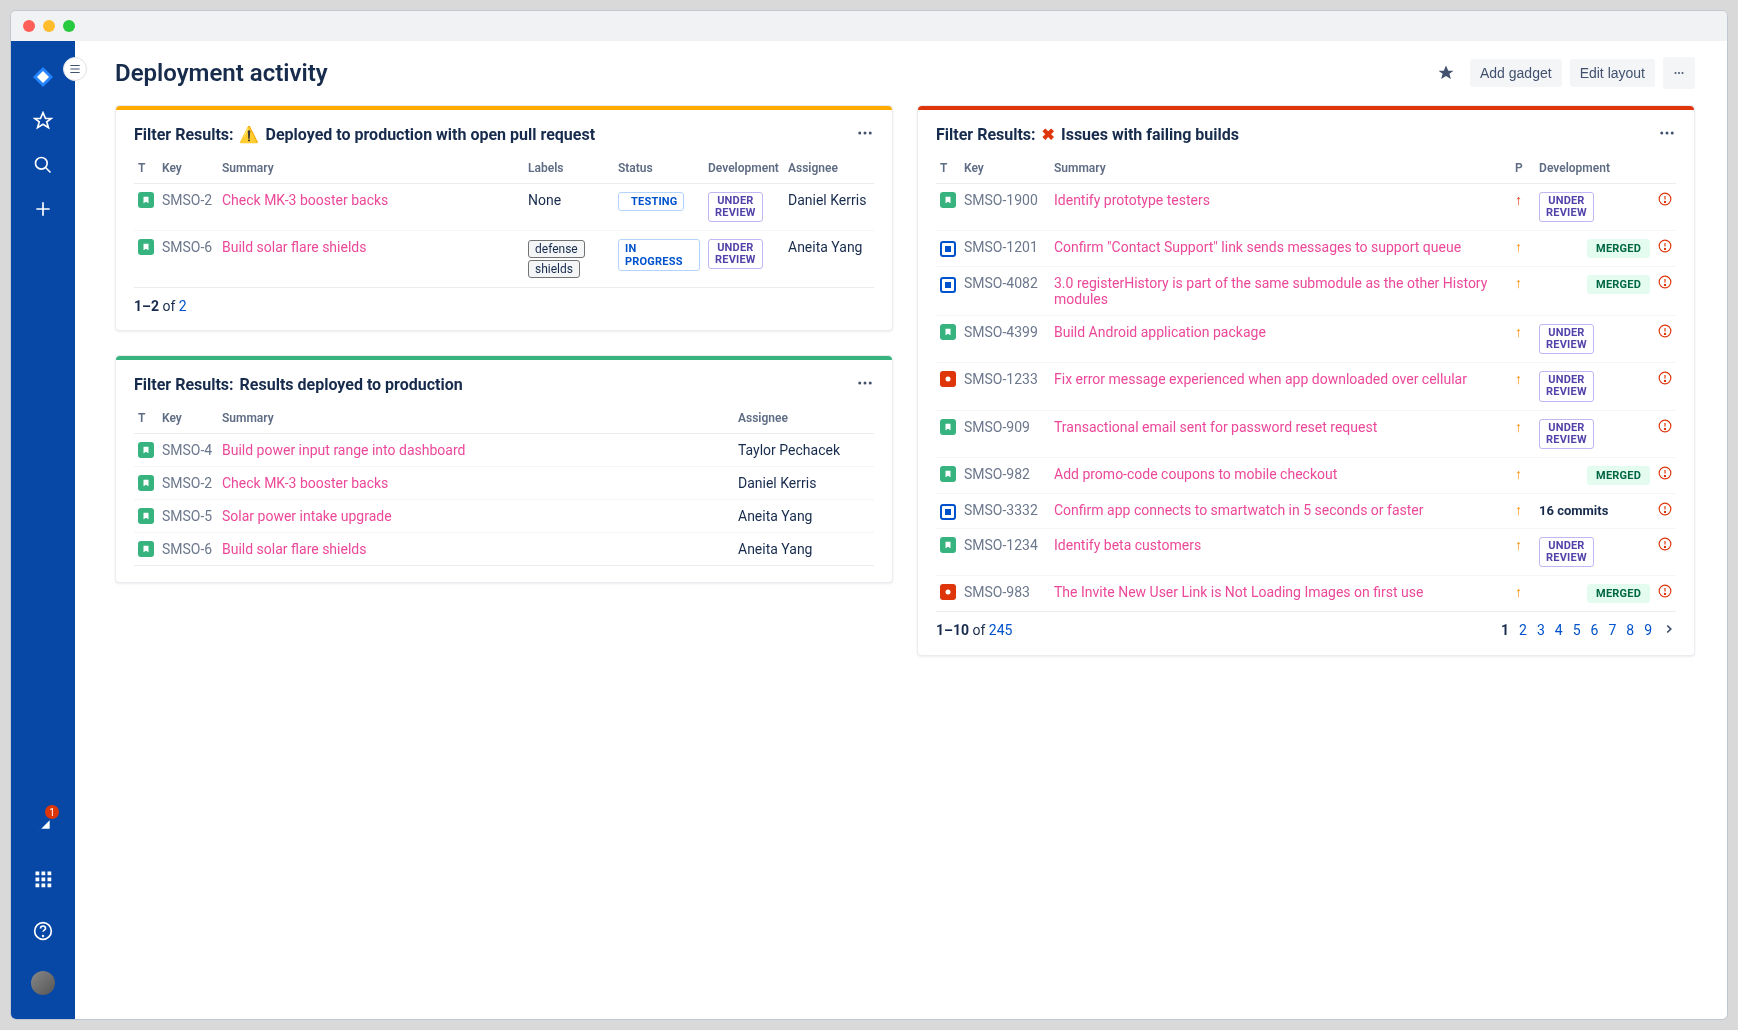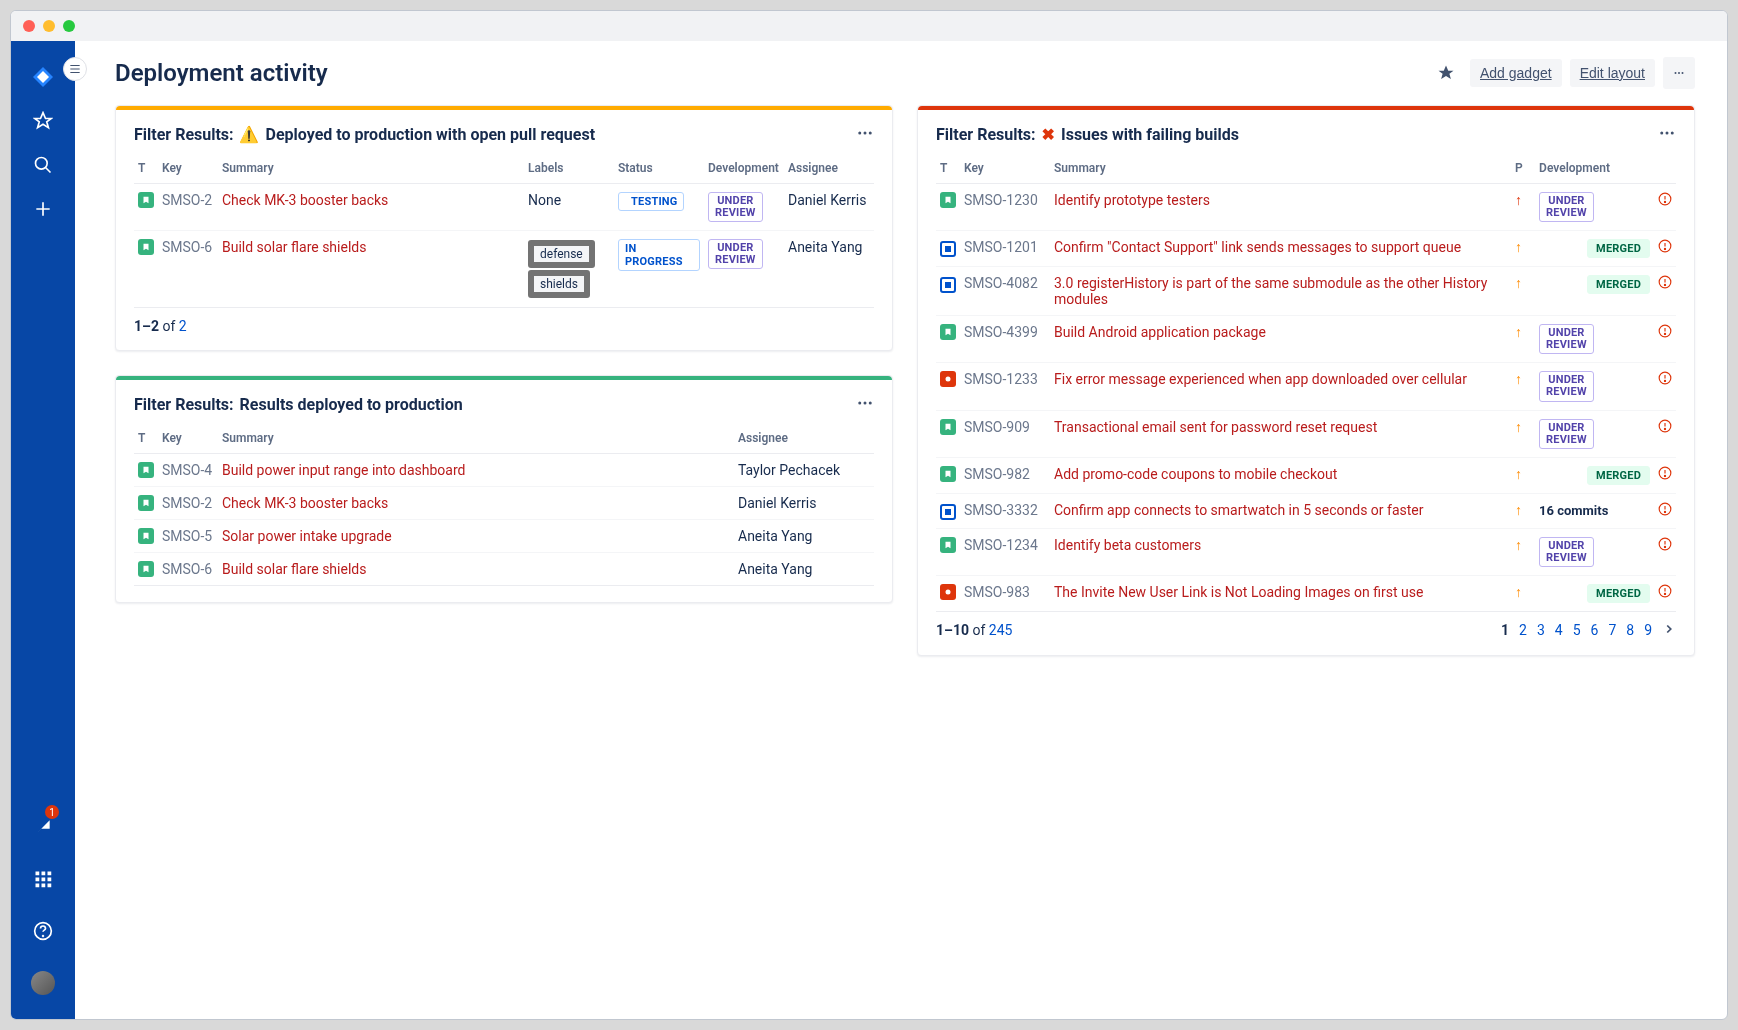--- a/index.html
+++ b/index.html
@@ -58,21 +58,21 @@
   position:absolute; left:64px; top:16px; transform:translateX(-50%);
   width:24px; height:24px; background:#fff; border:1px solid #dfe1e6; border-radius:50%;
   display:flex; align-items:center; justify-content:center; color:#42526E;
 }
 
 .main { flex:1; padding: 8px 32px 0 40px; overflow:auto;}
 .page-header { display:flex; align-items:center; justify-content:space-between; padding:8px 0 16px 0;}
 .page-title { font-size:24px; font-weight:600; }
 .header-actions { display:flex; align-items:center; gap:8px; }
 .btn {
-  background:#f4f5f7; border:none; padding:6px 10px; border-radius:3px; font-size:14px; color:#42526E; cursor:pointer;text-decoration:underline;
+  background:#f4f5f7; border:none; padding:6px 10px; border-radius:3px; font-size:14px; color:#42526E; cursor:pointer;
 }
 .icon-only { width:32px; height:32px; display:flex; align-items:center; justify-content:center;}
 
 .grid { display:flex; gap:24px; align-items:flex-start;}
 .col { flex:1; display:flex; flex-direction:column; gap:24px;}
 
 .panel {
   border:1px solid #ebecf0; border-radius:4px; background:#fff;
   box-shadow: 0 1px 2px rgba(9,30,66,0.08);
 }
@@ -85,33 +85,33 @@
 .panel-title{ font-size:16px; font-weight:700; display:flex; align-items:flex-start; gap:6px;}
 .warn-icon{ color:#FF8B00;}
 .x-icon{ color:#DE350B; font-weight:bold;}
 
 table{ width:100%; border-collapse:collapse;}
 th{ text-align:left; font-size:12px; font-weight:600; color:#5E6C84; padding:6px 4px 8px 4px; border-bottom:1px solid #ebecf0;}
 td{ padding:8px 4px; vertical-align:top; font-size:14px; color:#172B4D;}
 tbody tr { border-bottom:1px solid #f4f5f7;}
 tbody tr:last-child { border-bottom:1px solid #ebecf0;}
 .key-link{ color:#6B778C; }
-.summary-text{ color:#b91c1c;}
+.summary-text{ color:#ec4899;}
 .assignee{ color:#172B4D;}
 
 .type-icon{
   width:16px; height:16px; border-radius:3px; display:inline-flex; align-items:center; justify-content:center;
 }
 .type-story{ background:#36B37E; color:#fff;}
 .type-task{ background:#fff; border:2px solid #0052CC; }
 .type-task::after{ content:""; width:6px; height:6px; background:#0052CC;}
 .type-bug{ background:#DE350B; color:#fff;}
 
 .label-chip{
-  display:inline-block; background:#f4f5f7; border:6px solid #737373; border-radius:3px;
+  display:inline-block; background:#f4f5f7; border:1px solid #737373; border-radius:3px;
   padding:1px 6px; font-size:12px; margin:1px 2px 1px 0;
 }
 .status-lozenge{
   display:inline-block; border:1px solid; border-radius:3px; padding:2px 6px;
   font-size:11px; font-weight:700; letter-spacing:0.2px;
 }
 .status-testing{ color:#0052CC; border-color:#B3D4FF;padding-left:12px;}
 .status-inprogress{ color:#0052CC; border-color:#B3D4FF;}
 .status-review{ color:#5243AA; border-color:#C0B6F2; text-align:center; line-height:1.1;}
 .status-review span{ display:block;}
@@ -400,21 +400,21 @@
                   <th style="width:20px"></th>
                 </tr>
                   </thead>
                 <tbody id="p3-body">
                     <tr>
                       <td><span class="type-icon type-story">
                           <svg width="10" height="10" viewBox="0 0 24 24" fill="#fff">
                             <path d="M6 4h12v16l-6-4-6 4z"></path>
                           </svg>
                         </span></td>
-                      <td><span class="key-link">SMSO-1230</span></td>
+                      <td><span class="key-link">SMSO-1900</span></td>
                       <td><span class="summary-text">Identify prototype testers</span></td>
                       <td><span class="priority-upred">↑</span></td>
                       <td><span class="status-lozenge status-review"><span>UNDER</span><span>REVIEW</span></span></td>
                       <td><span class="alert-icon"><svg width="14" height="14" viewBox="0 0 24 24" fill="none" stroke="#DE350B" stroke-width="2">
                             <circle cx="12" cy="12" r="10"></circle>
                             <line x1="12" y1="7" x2="12" y2="13"></line>
                             <circle cx="12" cy="17" r="1" fill="#DE350B"></circle>
                           </svg></span></td>
                     </tr>
                     <tr>

